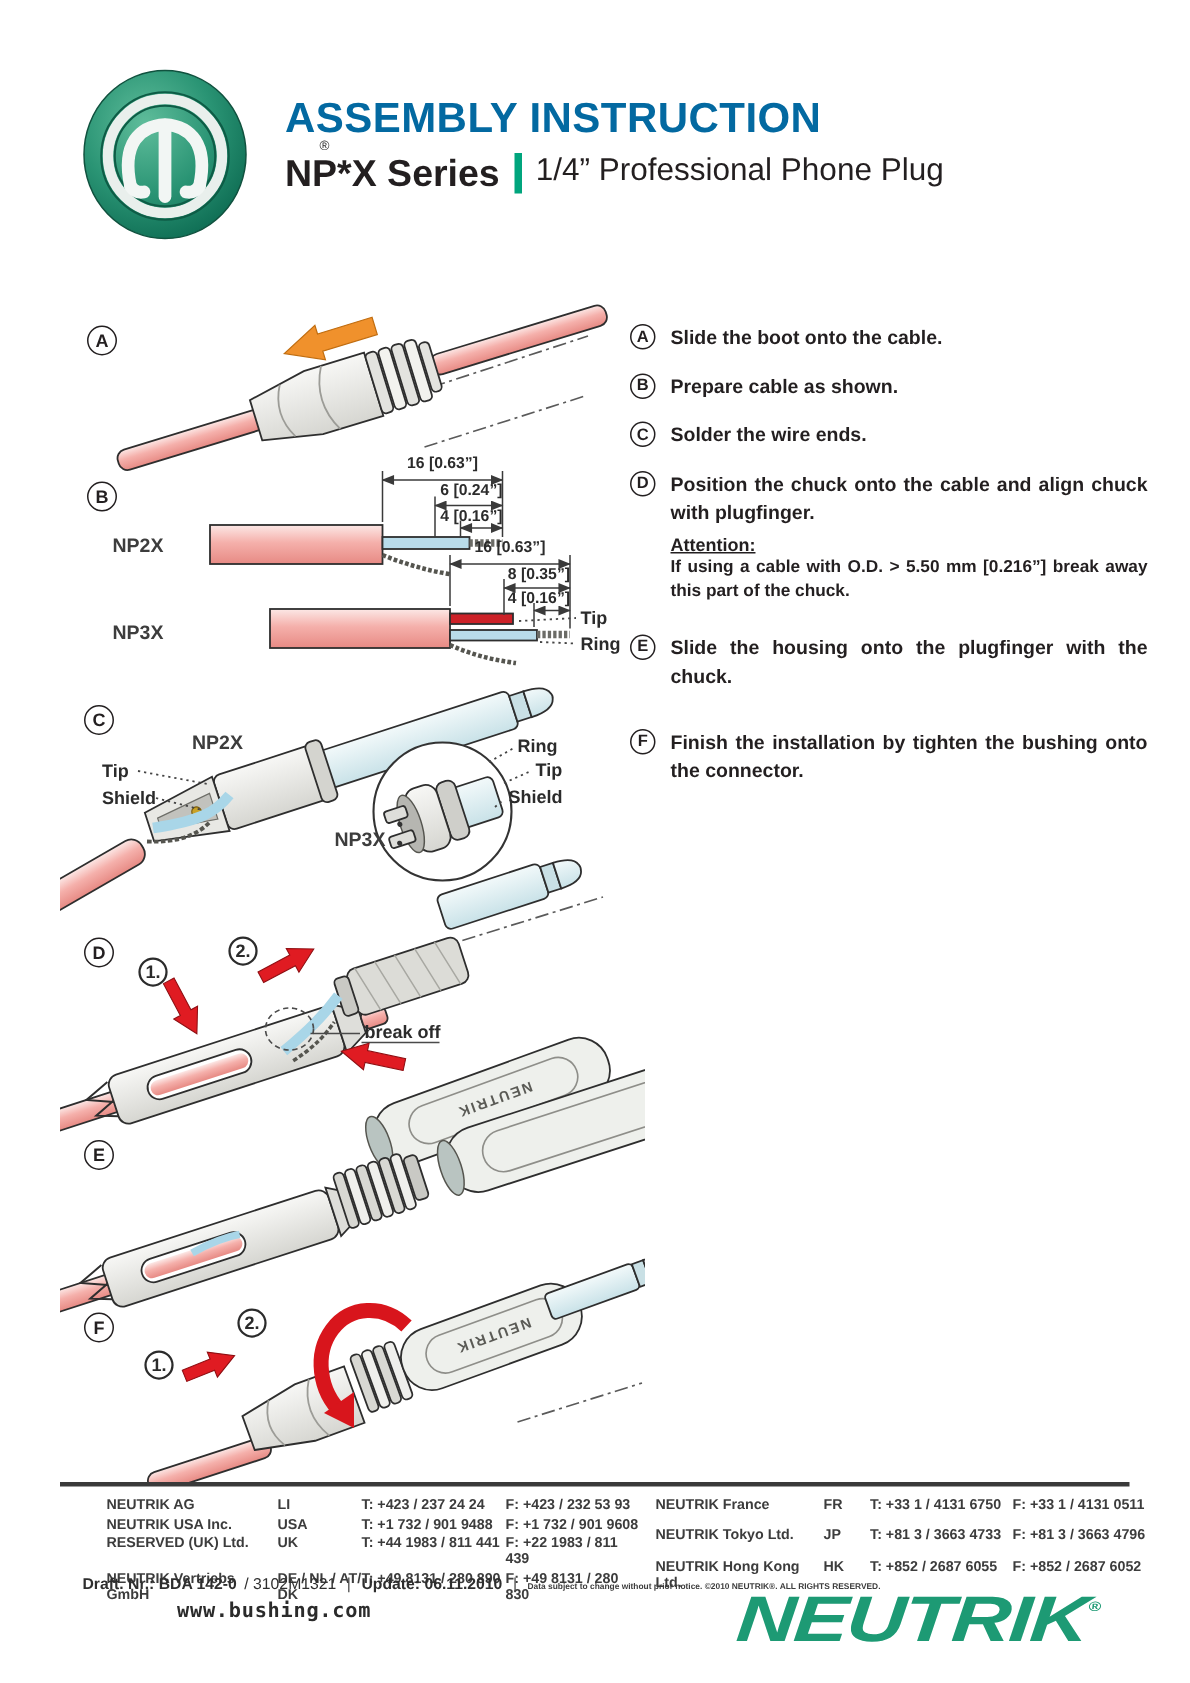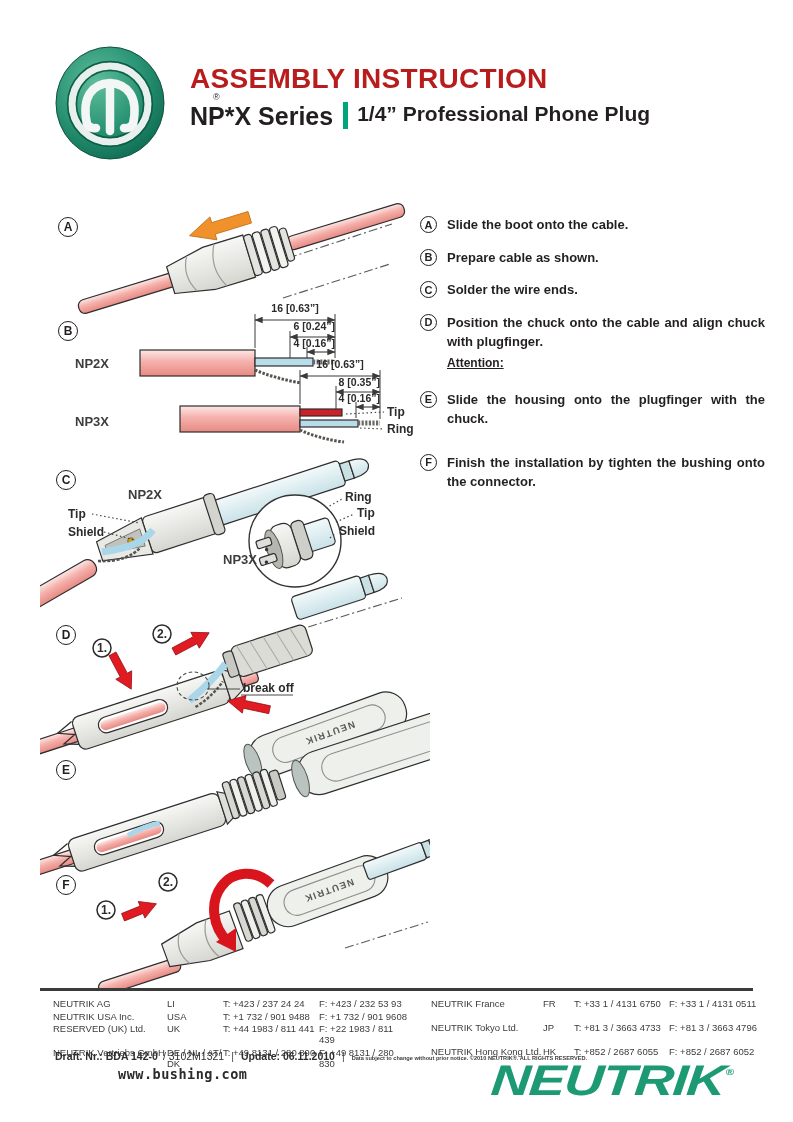--- a/index.html
+++ b/index.html
@@ -1,25 +1,25 @@
 <!DOCTYPE html>
 <html><head>
 <meta charset="utf-8">
 <style>
   html,body{margin:0;padding:0;background:#ffffff;}
   .page{position:relative;width:793px;height:1122px;background:#fff;overflow:hidden;
         font-family:"Liberation Sans",sans-serif;color:#231f20;}
   
   .logo{position:absolute;left:53px;top:44px;width:120px;height:118px;}
   .title-block{position:absolute;left:190px;top:64px;}
-  .title{font-size:28px;font-weight:800;letter-spacing:.3px;color:#b91c1c;line-height:1.1;}
+  .title{font-size:28px;font-weight:800;letter-spacing:.3px;color:#0369a1;line-height:1.1;}
   .subtitle{display:flex;align-items:flex-start;margin-top:7px;}
   .series{font-size:25px;font-weight:800;color:#231f20;}
   .divbar{width:5px;height:27px;background:#00a57d;margin:0 9px 0 10px;}
-  .sub{font-size:21px;font-weight:700;color:#231f20;}
+  .sub{font-size:21px;font-weight:400;color:#231f20;}
   
   .circ{border:1.7px solid #231f20;border-radius:50%;display:flex;align-items:center;
         justify-content:center;font-weight:700;background:#fff;box-sizing:border-box;}
   .dletter{position:absolute;width:20px;height:20px;font-size:12px;}
   
   .steps{position:absolute;left:420px;top:215px;width:348px;}
   .step{display:flex;gap:10px;margin-bottom:13px;}
   .step .circ{width:17px;height:17px;font-size:11px;flex:0 0 17px;margin-top:1px;}
   .step-text{font-size:13px;font-weight:700;line-height:1.5;text-align:justify;width:318px;}
   .attention{margin:2px 0 6px 27px;width:318px;}
@@ -32,23 +32,23 @@
   .dashdot{stroke:#5a5a5a;stroke-width:1.1;stroke-dasharray:9 3 2 3;fill:none;}
   .dim{stroke:#3a3a3a;stroke-width:1.1;fill:none;}
   .ext{stroke:#3a3a3a;stroke-width:1;fill:none;}
   .dimtxt{font-size:10.5px;font-weight:700;fill:#2b2b2b;}
   .lbl{font-size:13px;font-weight:700;fill:#3d3d3d;}
   .slbl{font-size:12px;font-weight:700;fill:#2b2b2b;}
   .dot{stroke:#444;stroke-width:1.2;stroke-dasharray:1.5 2.6;fill:none;}
   .outline{stroke:#2e2e2e;stroke-width:1.2;}
   
   .rule-thick{position:absolute;left:40px;top:988px;width:713px;height:3px;background:#3a3a3a;}
-  .contacts{position:absolute;left:53px;top:998px;display:flex;font-size:9.5px;font-weight:400;color:#3c3c3c;}
+  .contacts{position:absolute;left:71px;top:998px;display:flex;font-size:9.5px;font-weight:700;color:#3c3c3c;}
   .cgrid-l{display:grid;grid-template-columns:114px 56px 96px 92px;row-gap:1.5px;width:362px;}
-  .cgrid-r{display:grid;grid-template-columns:112px 31px 95px 95px;row-gap:1.5px;margin-left:16px;}
+  .cgrid-r{display:grid;grid-template-columns:112px 31px 95px 95px;row-gap:1.5px;margin-left:4px;}
   .draft{position:absolute;left:55px;top:1050px;display:flex;align-items:baseline;gap:5px;
          font-size:10.5px;font-weight:700;color:#2e2e2e;white-space:nowrap;}
   .draft .lite{font-weight:400;}
   .draft .sep{color:#4a4a4a;font-weight:400;margin:0 2px;}
   .legal{font-size:5.6px;font-weight:700;color:#3c3c3c;}
   .website{position:absolute;left:118px;top:1066px;font-family:"DejaVu Sans Mono",monospace;
            font-size:13.5px;font-weight:700;letter-spacing:.5px;color:#2b2b2b;}
   .wordmark{position:absolute;left:489px;top:1056px;color:#1d9a74;font-size:43px;font-weight:800;
             font-style:italic;letter-spacing:-1px;transform:scaleX(1.27) skewX(-4deg);transform-origin:left bottom;
             white-space:nowrap;}
@@ -361,20 +361,21 @@
     <div class="step">
       <div class="circ">C</div>
       <div class="step-text">Solder the wire ends.</div>
     </div>
     <div class="step" style="margin-bottom:4px;">
       <div class="circ">D</div>
       <div class="step-text">Position the chuck onto the cable and align chuck with plugfinger.</div>
     </div>
     <div class="attention">
       <div class="att-title">Attention:</div>
+      <div class="att-text">If using a cable with O.D. &gt; 5.50 mm [0.216”] break away this part of the chuck.</div>
     </div>
     <div class="step gapE">
       <div class="circ">E</div>
       <div class="step-text">Slide the housing onto the plugfinger with the chuck.</div>
     </div>
     <div class="step gapF">
       <div class="circ">F</div>
       <div class="step-text">Finish the installation by tighten the bushing onto the connector.</div>
     </div>
   </div>

